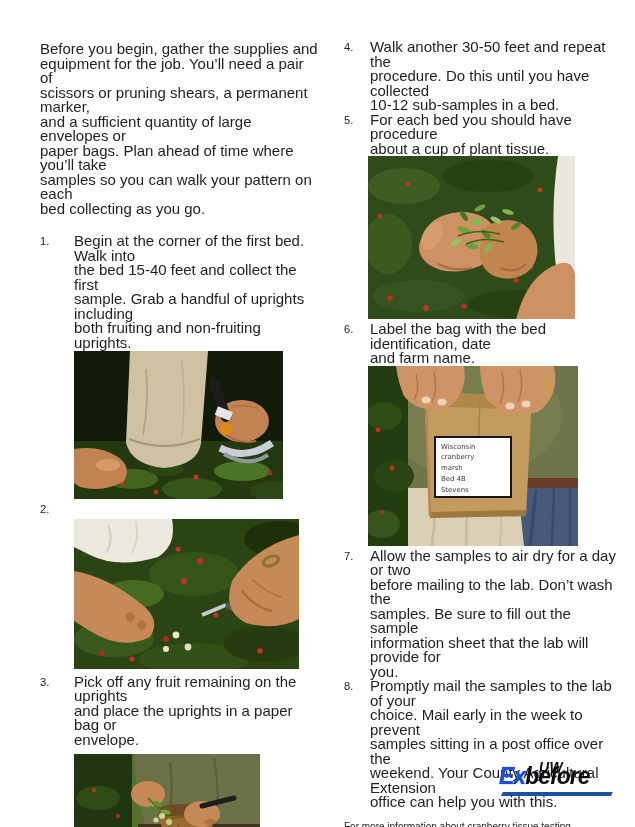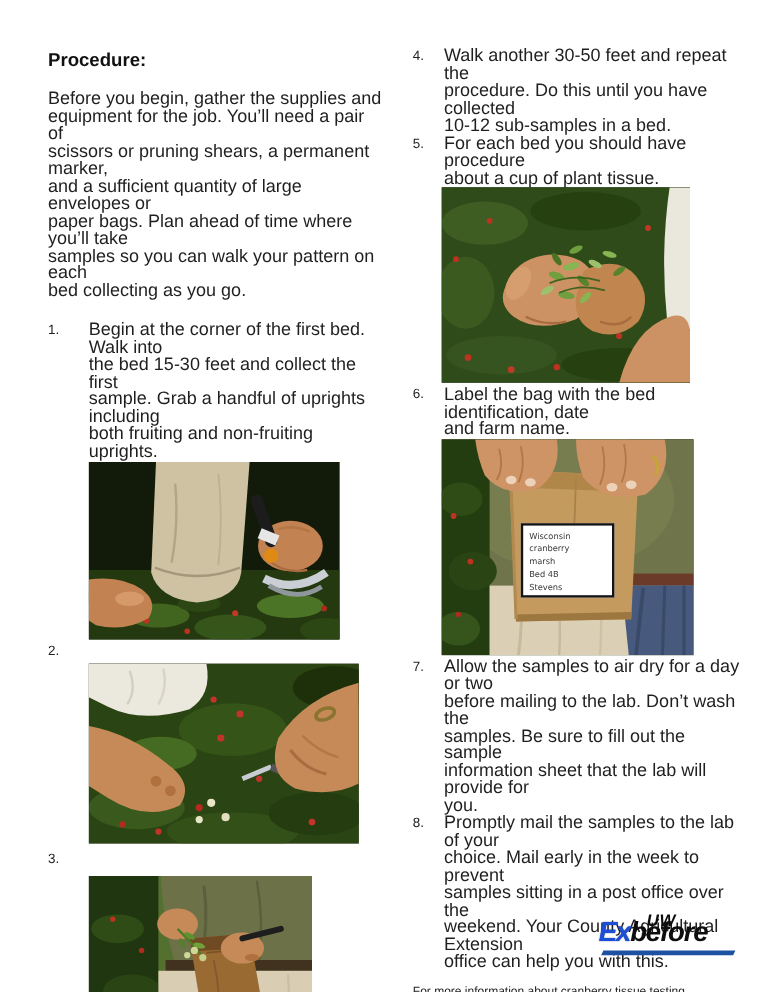--- a/index.html
+++ b/index.html
@@ -42,34 +42,33 @@
   .logo-ext .head{color:#1d4ed8;text-shadow:0 0 1px #12356b;}
   .logo-bar{position:absolute;left:5px;top:34px;width:110px;height:3.5px;
     background:#1d51a1;transform:skewX(-25deg);}
 </style>
 </head>
 <body>
 
 <div class="page">
 
   <div class="col col-left">
-    <h1 class="title">Procedure:</h1>
 
     <p class="body intro ml">Before you begin, gather the supplies and
 equipment for the job.  You’ll need a pair of
 scissors or pruning shears, a permanent marker,
 and a sufficient quantity of large envelopes or
 paper bags.  Plan ahead of time where you’ll take
 samples so you can walk your pattern on each
 bed collecting as you go.</p>
 
     <div class="step s1">
       <span class="num">1.</span>
       <div class="stext ml">Begin at the corner of the first bed.  Walk into
-the bed 15-30 feet and collect the first
+the bed 15-40 feet and collect the first
 sample.  Grab a handful of uprights including
 both fruiting and non-fruiting uprights.</div>
     </div>
 
     <div class="photo photo-1">
       <svg width="209" height="148" viewBox="0 0 209 148">
         <rect width="209" height="148" fill="#121a09"></rect>
         <rect y="90" width="209" height="58" fill="#24390f"></rect>
         <ellipse cx="18" cy="112" rx="22" ry="9" fill="#33511a"></ellipse>
         <ellipse cx="58" cy="128" rx="26" ry="10" fill="#41641f"></ellipse>
@@ -134,20 +133,23 @@
         <path d="M178,60 Q192,74 208,78" stroke="#b27744" stroke-width="2" fill="none"></path>
         <ellipse cx="197" cy="42" rx="8" ry="4.5" fill="none" stroke="#8a7430" stroke-width="3" transform="rotate(-20 197 42)"></ellipse>
         <circle cx="102" cy="116" r="3.4" fill="#e9e6c8"></circle>
         <circle cx="114" cy="128" r="3.4" fill="#e3dfc0"></circle>
         <circle cx="92" cy="130" r="3" fill="#e9e6c8"></circle>
       </svg>
     </div>
 
     <div class="step mt6">
       <span class="num">3.</span>
+      <div class="stext ml">Pick off any fruit remaining on the uprights
+and place the uprights in a paper bag or
+envelope.</div>
     </div>
 
     <div class="photo photo-3">
       <svg width="186" height="144" viewBox="0 0 186 144">
         <rect width="186" height="144" fill="#53702e"></rect>
         <rect width="58" height="144" fill="#203610"></rect>
         <ellipse cx="24" cy="44" rx="22" ry="12" fill="#2f4c17"></ellipse>
         <ellipse cx="36" cy="96" rx="24" ry="14" fill="#2a4413"></ellipse>
         <ellipse cx="16" cy="130" rx="22" ry="12" fill="#35551c"></ellipse>
         <circle cx="12" cy="100" r="2.4" fill="#bf3220"></circle>

